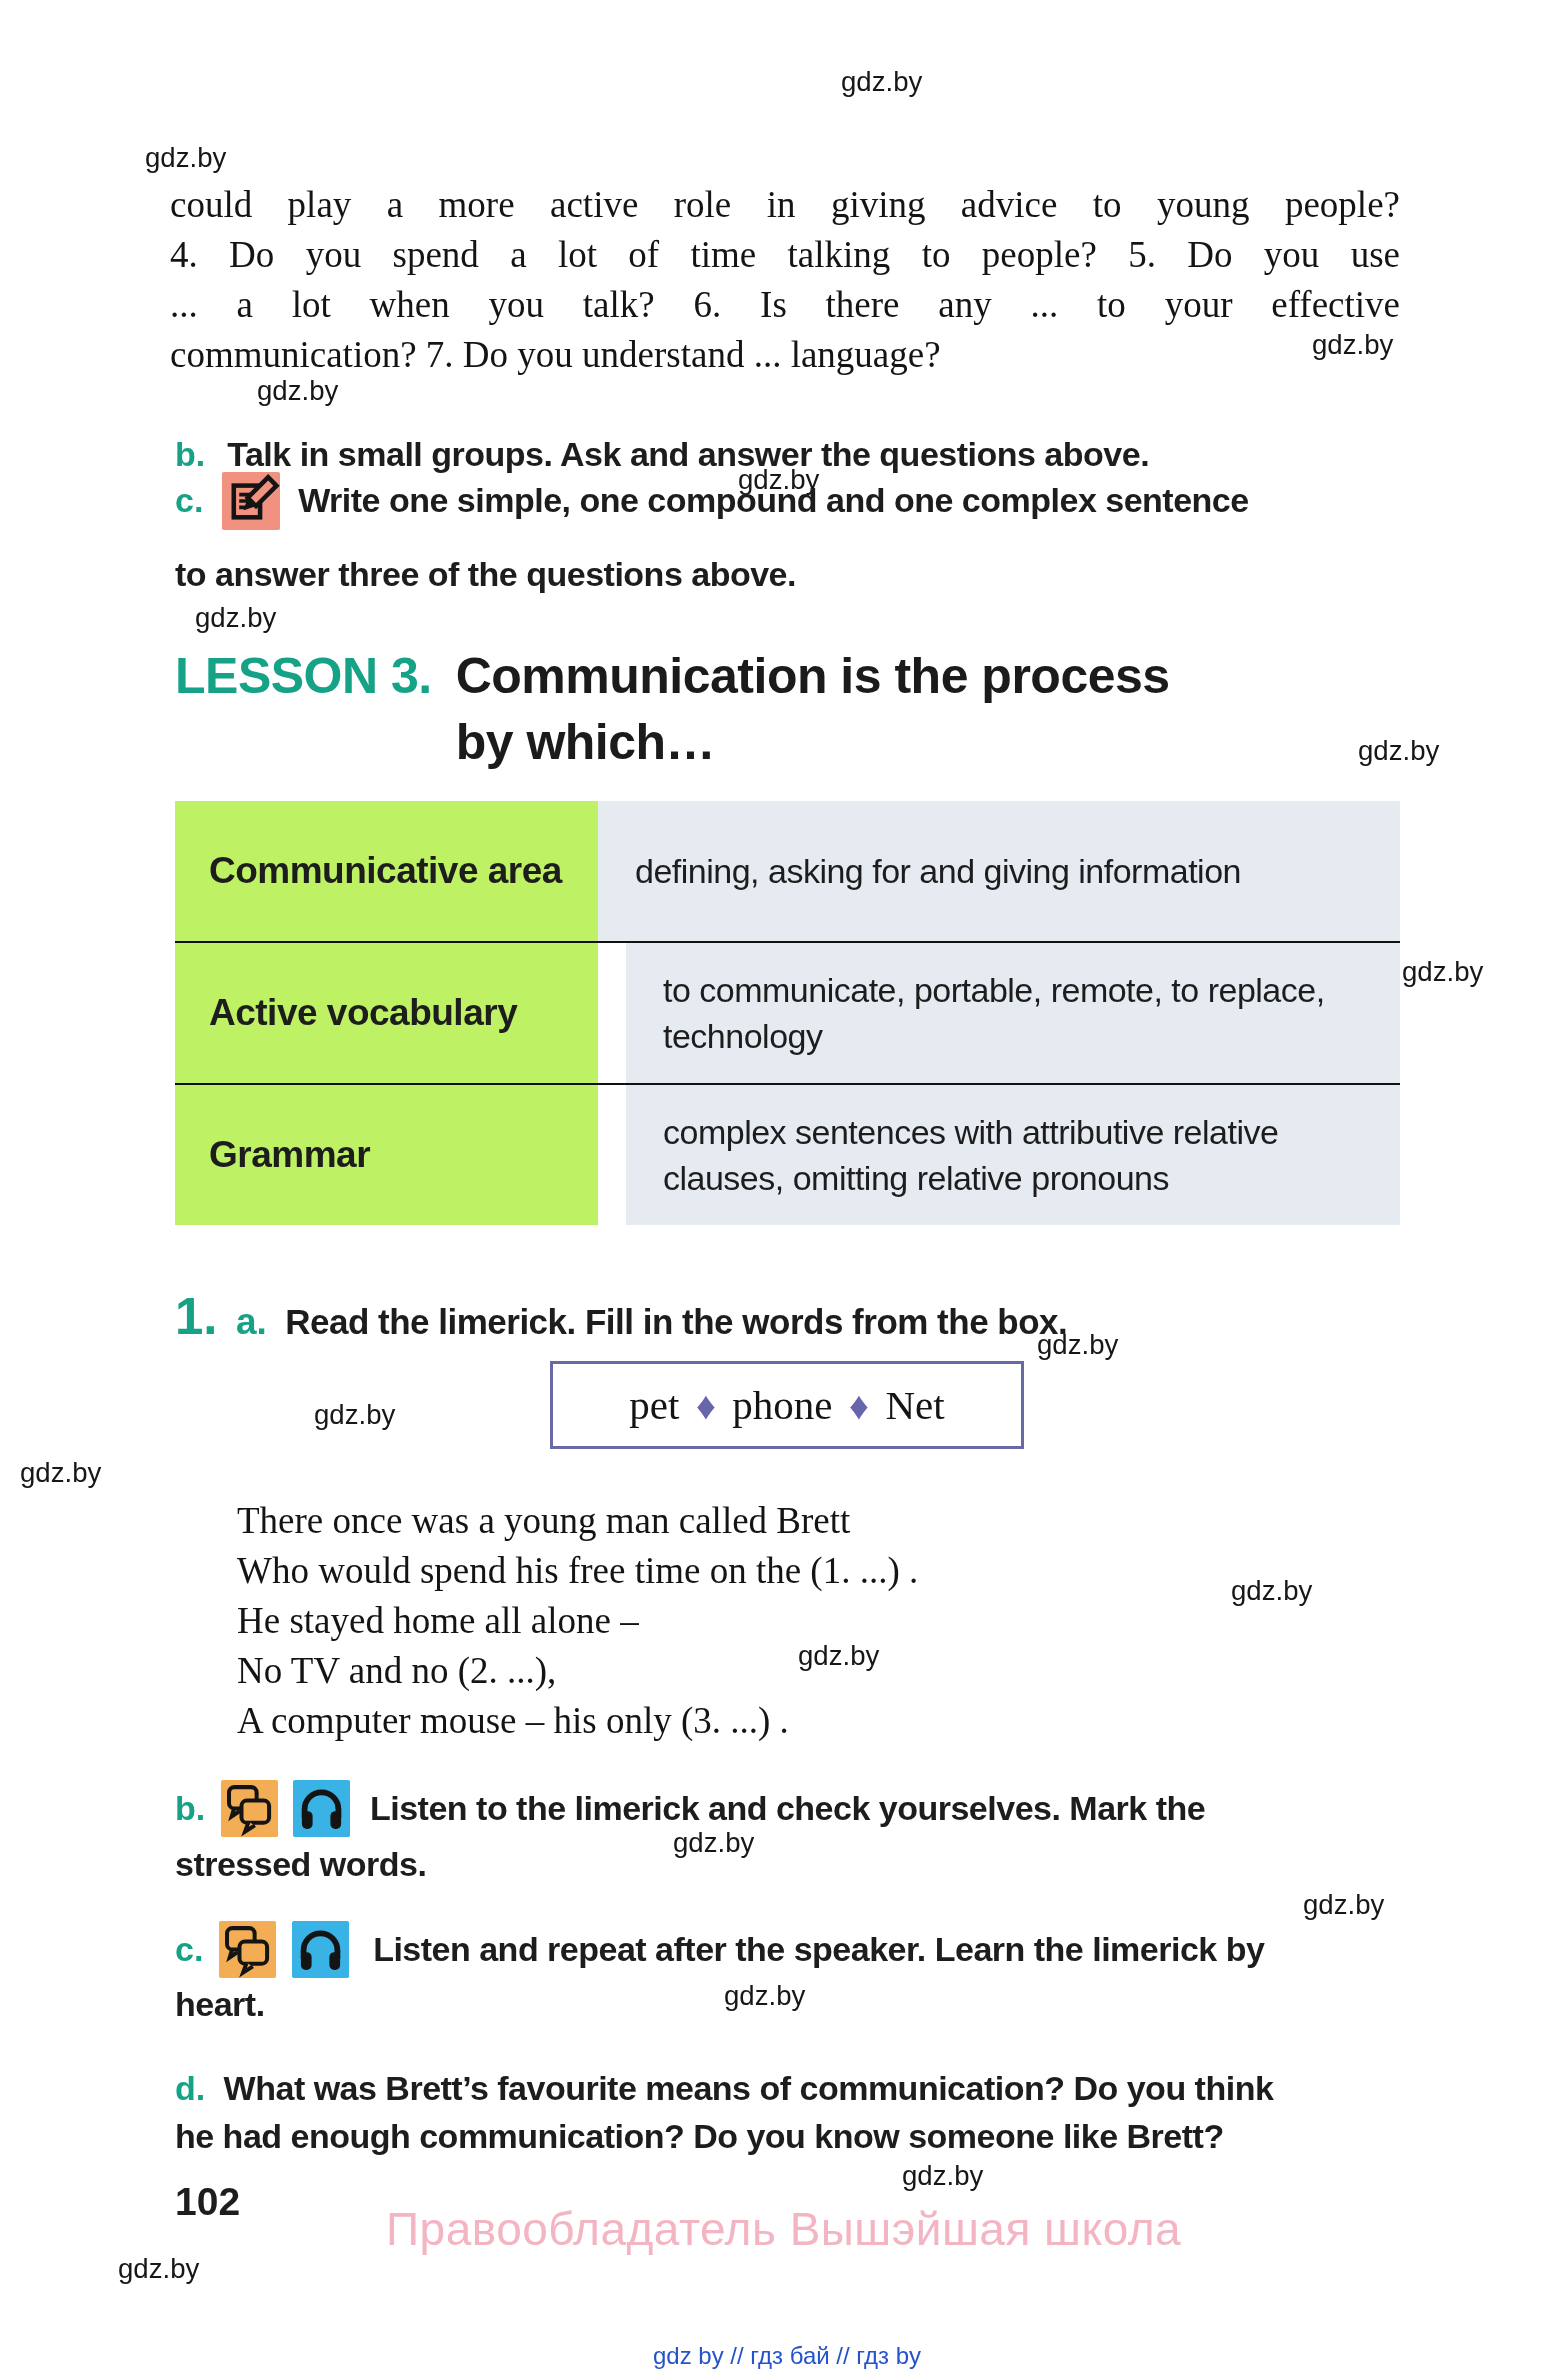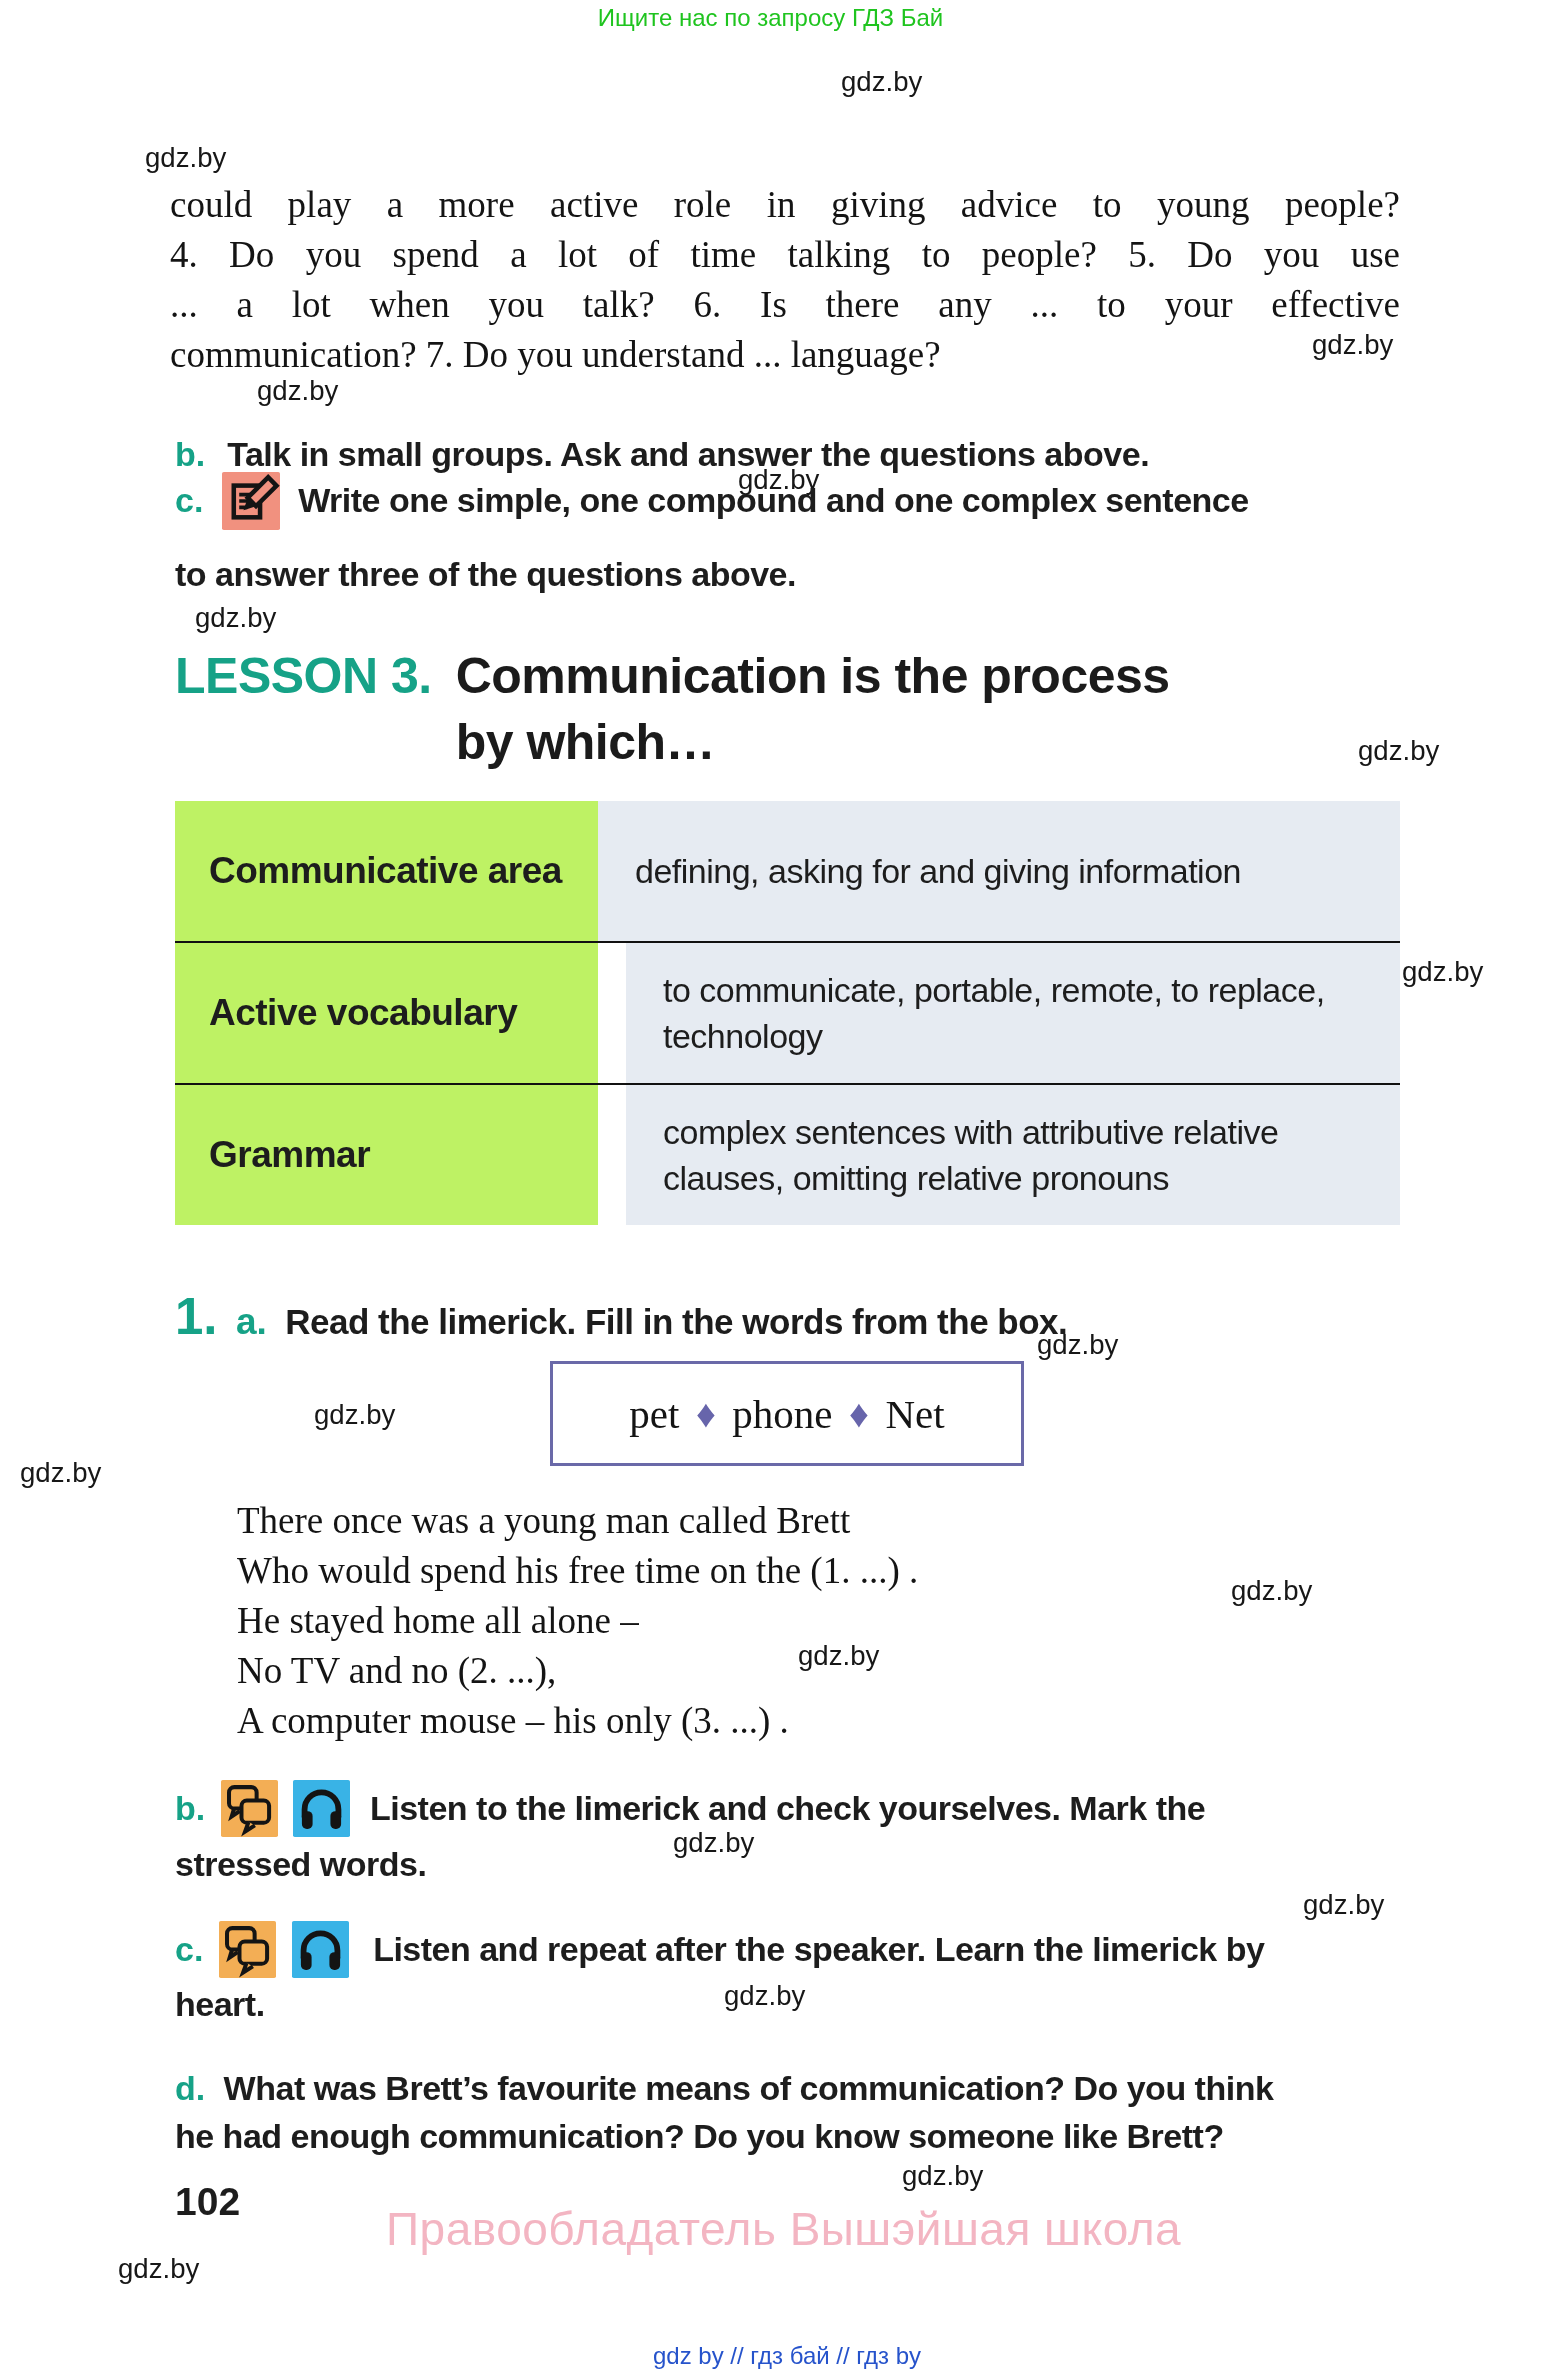--- a/index.html
+++ b/index.html
@@ -30,37 +30,36 @@
   .tlabel{width:423px;background:#bef264;display:flex;align-items:center;
           padding-left:34px;box-sizing:border-box;font-weight:bold;font-size:37px;
           line-height:46px;letter-spacing:-0.5px;color:#1d1d1d;}
   .tcontent{flex:1;background:#e6ebf2;display:flex;align-items:center;
             padding:22px 37px 22px 37px;box-sizing:border-box;font-size:34px;
             line-height:46px;letter-spacing:-0.5px;color:#1d1d1d;}
   .ex1{left:175px;top:1287px;display:flex;align-items:baseline;gap:18.4px;}
   .ex1 .num{font-size:51px;font-weight:bold;color:#16a287;}
   .ex1 .sub{font-size:37px;font-weight:bold;color:#16a287;}
   .ex1 .txt{font-size:35px;}
-  .wordbox{left:550px;top:1361px;width:474px;height:105px;box-sizing:border-box;
+  .wordbox{left:550px;top:1361px;width:474px;height:88px;box-sizing:border-box;
            border:3.7px solid #6a69a8;display:flex;align-items:center;justify-content:center;
            gap:16.5px;font-size:41px;color:#141414;}
   .diamond{color:#6765ab;font-size:39px;}
   .limerick{left:237px;top:1496px;font-size:37px;line-height:50px;color:#141414;}
   .line2{font-size:34px;line-height:48px;}
   .pagenum{left:175px;top:2180px;font-size:39px;font-weight:bold;color:#1d1d1d;}
   .copyright{left:386px;top:2202px;font-size:46px;color:#f3b5c2;letter-spacing:0.5px;}
   .footer-links{position:absolute;top:2342px;left:0;right:0;text-align:center;
                 font-size:24px;color:#2653cb;margin-left:33px;}
 </style>
 </head>
 <body>
 
 <div class="page">
 
-  <div class="banner">Ищите нас по запросу ГДЗ Бай</div>
 
   <span class="wm" style="left:841px;top:66px">gdz.by</span>
   <span class="wm" style="left:145px;top:142px">gdz.by</span>
   <span class="wm" style="left:1312px;top:329px">gdz.by</span>
   <span class="wm" style="left:257px;top:375px">gdz.by</span>
   <span class="wm" style="left:738px;top:464px">gdz.by</span>
   <span class="wm" style="left:195px;top:602px">gdz.by</span>
   <span class="wm" style="left:1358px;top:735px">gdz.by</span>
   <span class="wm" style="left:586px;top:899px">gdz.by</span>
   <span class="wm" style="left:1402px;top:956px">gdz.by</span>

